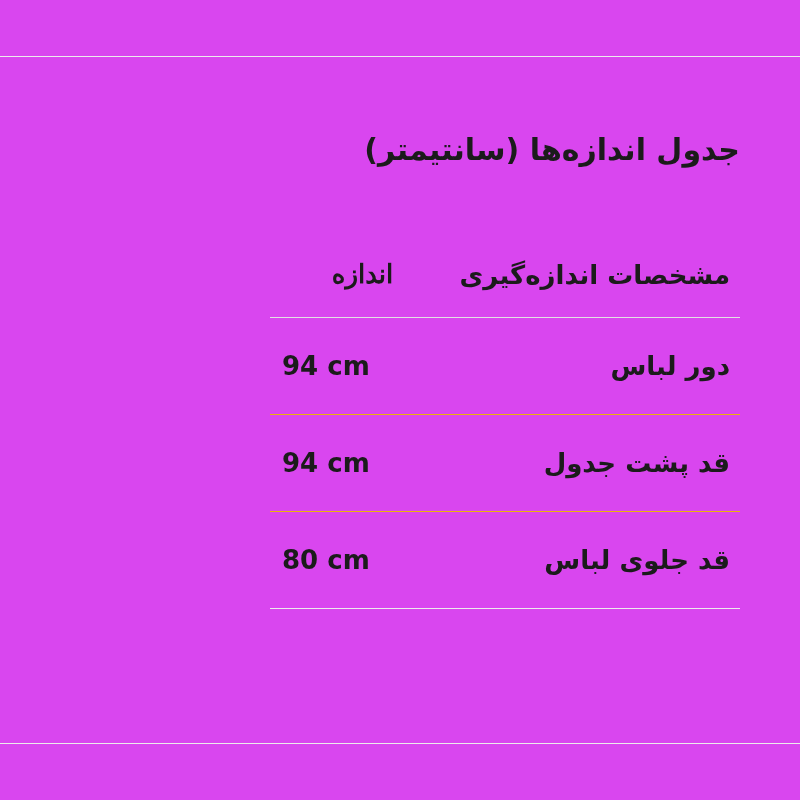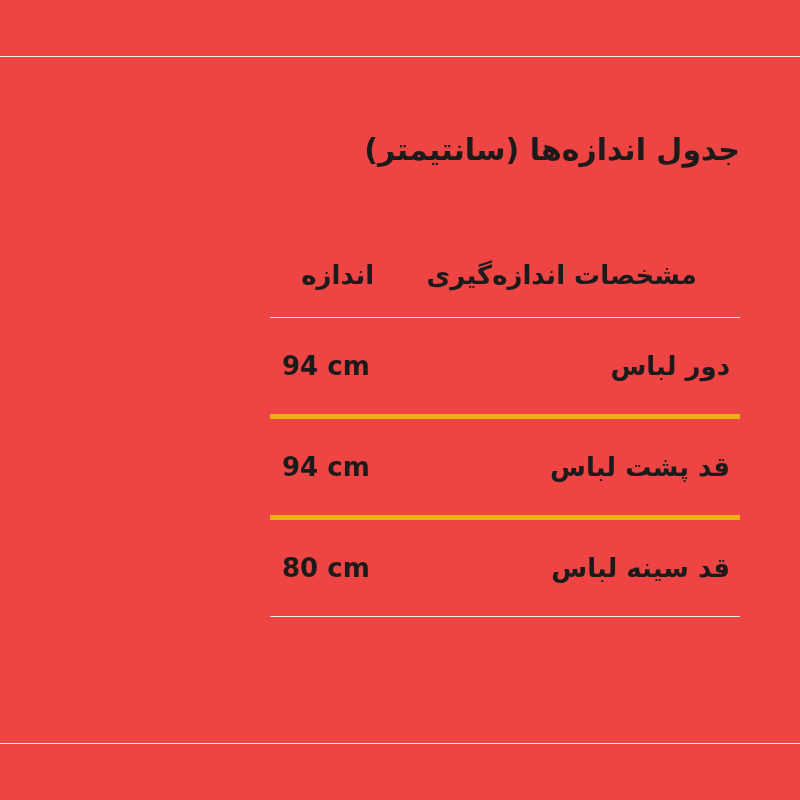--- a/index.html
+++ b/index.html
@@ -11,21 +11,21 @@
     height: 800px;
     background: #ffffff;
     font-family: "DejaVu Sans", sans-serif;
     overflow: hidden;
   }
 
   .page {
     position: relative;
     width: 800px;
     height: 800px;
-    background: #ef4444;
+    background: #d946ef;
     box-sizing: border-box;
   }
 
   
   .edge-rule {
     position: absolute;
     left: 0;
     right: 0;
     height: 1px;
     background: #ececec;
@@ -74,39 +74,41 @@
     font-weight: bold;
     color: #1b1b1b;
     border-bottom: 1px solid #e2e2e2;
   }
 
   table.size-table tbody td {
     height: 96px;
     font-size: 26px;
     font-weight: bold;
     color: #1b1b1b;
-    border-bottom: 5px solid #eab308;
+    border-bottom: 1px solid #eab308;
   }
   table.size-table tbody tr:last-child td {
     border-bottom: 1px solid #ececec;
   }
 
   .col-spec {
+    text-align: right;
     padding-right: 10px !important;
     white-space: nowrap;
   }
   .col-value {
     text-align: left;
     padding-left: 12px !important;
     white-space: nowrap;
     direction: ltr;
   }
   thead .col-value {
-    text-align: center;
+    text-align: right;
     direction: rtl;
+    font-family: Liberation Serif, serif;
   }
 </style>
 </head>
 <body>
 
 <div class="page">
 
   <div class="edge-rule top"></div>
   <div class="edge-rule bottom"></div>
 
@@ -120,24 +122,24 @@
           <th class="col-spec">مشخصات اندازه‌گیری</th>
           <th class="col-value">اندازه</th>
         </tr>
       </thead>
       <tbody>
         <tr>
           <td class="col-spec">دور لباس</td>
           <td class="col-value">94 cm</td>
         </tr>
         <tr>
-          <td class="col-spec">قد پشت لباس</td>
+          <td class="col-spec">قد پشت جدول</td>
           <td class="col-value">94 cm</td>
         </tr>
         <tr>
-          <td class="col-spec">قد سینه لباس</td>
+          <td class="col-spec">قد جلوی لباس</td>
           <td class="col-value">80 cm</td>
         </tr>
       </tbody>
     </table>
 
   </div>
 </div>
 
 </body></html>

